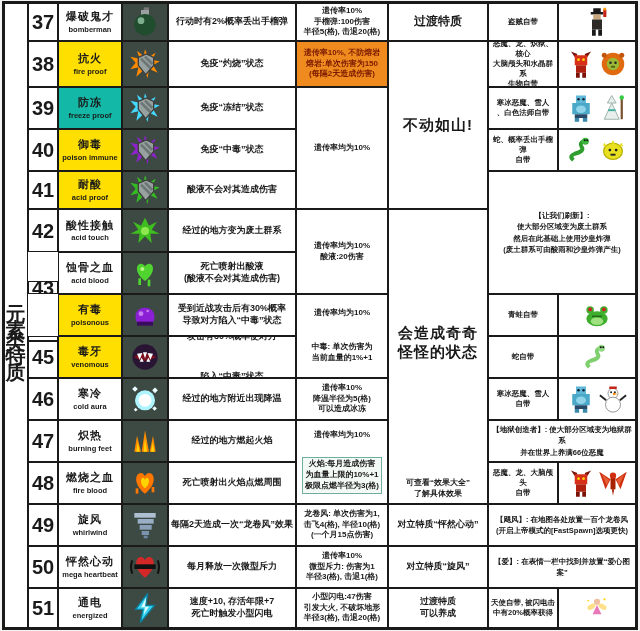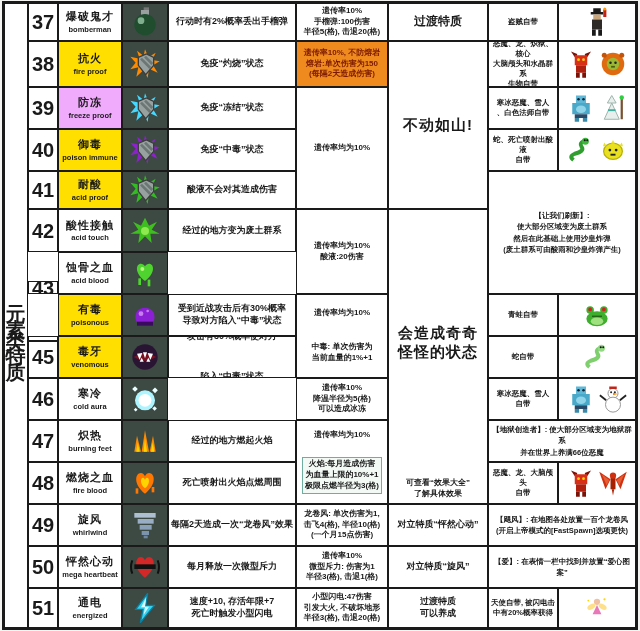--- a/index.html
+++ b/index.html
@@ -75,21 +75,21 @@
             <line x1="12" y1="6.5" x2="17.5" y2="12" stroke="#6c7674" stroke-width="2"></line>
           </svg>
         </span>
       </div>
       <div class="cell desc" style="grid-area: 2 / 5;">
         <div>免疫“灼烧”状态</div>
       </div>
       <div class="cell num" style="grid-area: 3 / 2;">
         <span>39</span>
       </div>
-      <div class="cell " style="grid-area: 3 / 3; background: #f0abfc;">
+      <div class="cell " style="grid-area: 3 / 3; background: #14b8a6;">
         <div class="name-zh">防冻</div>
         <div class="name-en">freeze proof</div>
       </div>
       <div class="cell iconcell" style="grid-area: 3 / 4; background: rgb(61, 74, 67);">
         <span>
           <svg viewBox="0 0 24 24" width="32" height="32">
             <polygon points="12,1 14.5,7 20,3.5 17.5,9 23,10 18,13 21.5,18.5 15,15.5 14,22.5 11,16.5 5.5,21.5 7,14.5 1,16 5,11 1,6.5 8,8 6,2 11,6" fill="#45d9ff"></polygon>
             <circle cx="11" cy="10.5" r="3" fill="#eafdff"></circle>
             <polygon points="7,7 13,4.5 18.5,7 18.5,13 12.5,20 7,13" fill="#97a2a0" stroke="#3c3c3c" stroke-width="1"></polygon>
             <line x1="9" y1="8" x2="16" y2="15" stroke="#6c7674" stroke-width="2"></line>
@@ -169,20 +169,24 @@
       </div>
       <div class="cell iconcell" style="grid-area: 7 / 4; background: rgb(61, 74, 67);">
         <span>
           <svg viewBox="0 0 24 24" width="32" height="32">
             <path d="M12 18 C4 12 5 5 9 5 C11 5 12 7 12 7 C12 7 13 5 15 5 C19 5 20 12 12 18Z" fill="#4fd32f"></path>
             <rect x="7" y="16" width="2" height="5" fill="#4fd32f"></rect>
             <rect x="14" y="17" width="2" height="5" fill="#4fd32f"></rect>
             <circle cx="10" cy="9" r="1.5" fill="#b8f77f"></circle>
           </svg>
         </span>
+      </div>
+      <div class="cell desc" style="grid-area: 7 / 5;">
+        <div>死亡喷射出酸液</div>
+        <div>(酸液不会对其造成伤害)</div>
       </div>
       <div class="cell num" style="grid-area: 8 / 2; margin-top: 46px;">
         <span>44</span>
       </div>
       <div class="cell " style="grid-area: 8 / 3; background: rgb(255, 223, 0);">
         <div class="name-zh">有毒</div>
         <div class="name-en">poisonous</div>
       </div>
       <div class="cell iconcell" style="grid-area: 8 / 4; background: rgb(61, 74, 67);">
         <span>
@@ -233,20 +237,23 @@
         <span>
           <svg viewBox="0 0 24 24" width="32" height="32">
             <circle cx="12" cy="13" r="7.5" fill="#aef4ff"></circle>
             <circle cx="12" cy="13" r="4.8" fill="#ffffff"></circle>
             <rect x="3" y="3" width="3" height="3" fill="#eafdff" transform="rotate(45 4.5 4.5)"></rect>
             <rect x="18" y="4" width="3" height="3" fill="#eafdff" transform="rotate(45 19.5 5.5)"></rect>
             <rect x="18" y="18" width="2.4" height="2.4" fill="#eafdff" transform="rotate(45 19.2 19.2)"></rect>
             <rect x="4" y="19" width="2" height="2" fill="#eafdff" transform="rotate(45 5 20)"></rect>
           </svg>
         </span>
+      </div>
+      <div class="cell desc" style="grid-area: 10 / 5;">
+        <div>经过的地方附近出现降温</div>
       </div>
       <div class="cell num" style="grid-area: 11 / 2;">
         <span>47</span>
       </div>
       <div class="cell " style="grid-area: 11 / 3; background: rgb(255, 255, 255);">
         <div class="name-zh">炽热</div>
         <div class="name-en">burning feet</div>
       </div>
       <div class="cell iconcell" style="grid-area: 11 / 4; background: rgb(61, 74, 67);">
         <span>
@@ -519,21 +526,21 @@
           <svg viewBox="0 0 24 24" width="30" height="30">
             <polygon points="11,2 14.5,8 7.5,8" fill="#e8efec" stroke="#9fb5ae" stroke-width="0.8"></polygon>
             <polygon points="11,8 17,21 5,21" fill="#e8efec" stroke="#9fb5ae" stroke-width="0.8"></polygon>
             <rect x="8" y="13" width="6" height="1.5" fill="#3fae9e"></rect>
             <line x1="19" y1="4" x2="19" y2="21" stroke="#7a5230" stroke-width="1.8"></line>
             <circle cx="19" cy="3.5" r="1.8" fill="#33cc44"></circle>
           </svg>
         </span>
       </div>
       <div class="cell src" style="grid-area: 4 / 8;">
-        <div>蛇、死亡喷射出酸液</div>
+        <div>蛇、概率丢出手榴弹</div>
         <div>自带</div>
       </div>
       <div class="cell sprites" style="grid-area: 4 / 9;">
         <span>
           <svg viewBox="0 0 24 24" width="30" height="30">
             <path d="M6 20 Q2 17 7 15 Q15 13 12.5 9.5 Q10.5 6.5 14 5" stroke="#2f9e2f" stroke-width="3.2" fill="none"></path>
             <circle cx="15.5" cy="5" r="2.8" fill="#3db83d"></circle>
             <circle cx="15" cy="4.2" r="0.8" fill="#111"></circle>
             <circle cx="17" cy="4.2" r="0.8" fill="#111"></circle>
           </svg>

